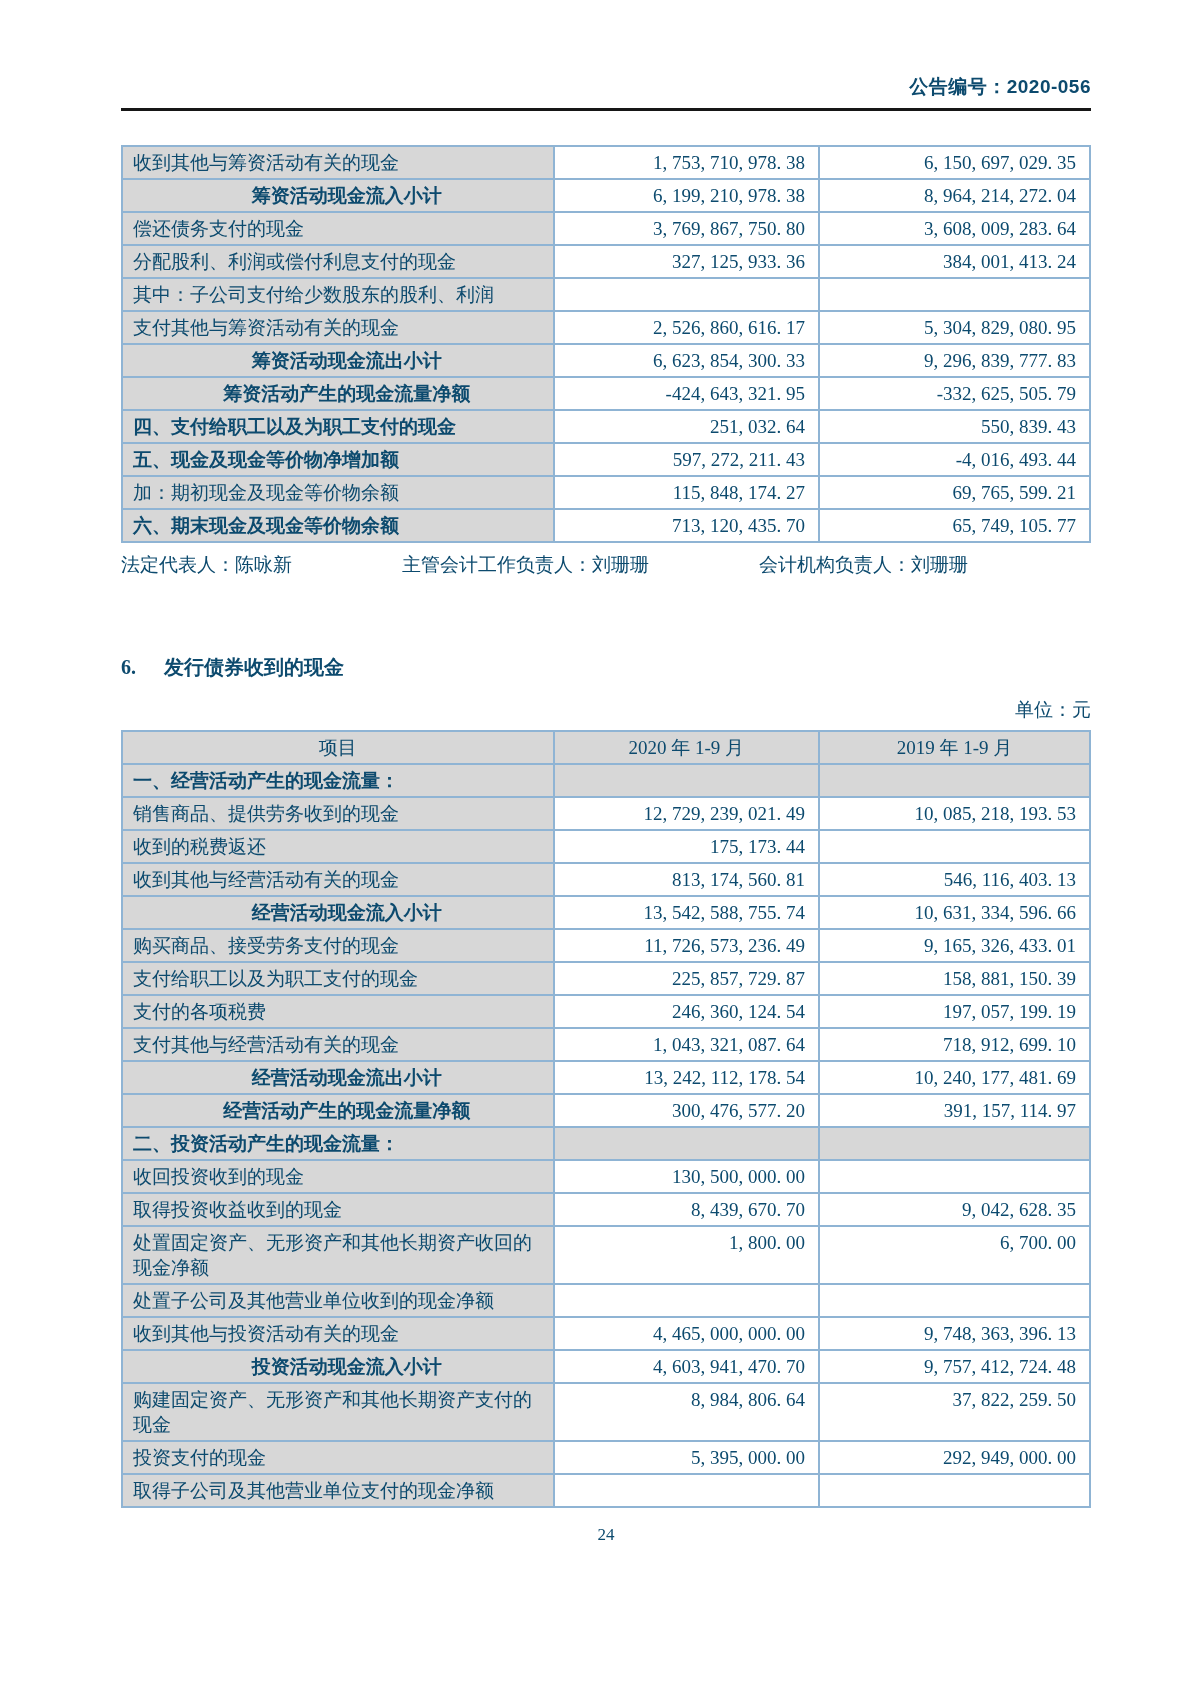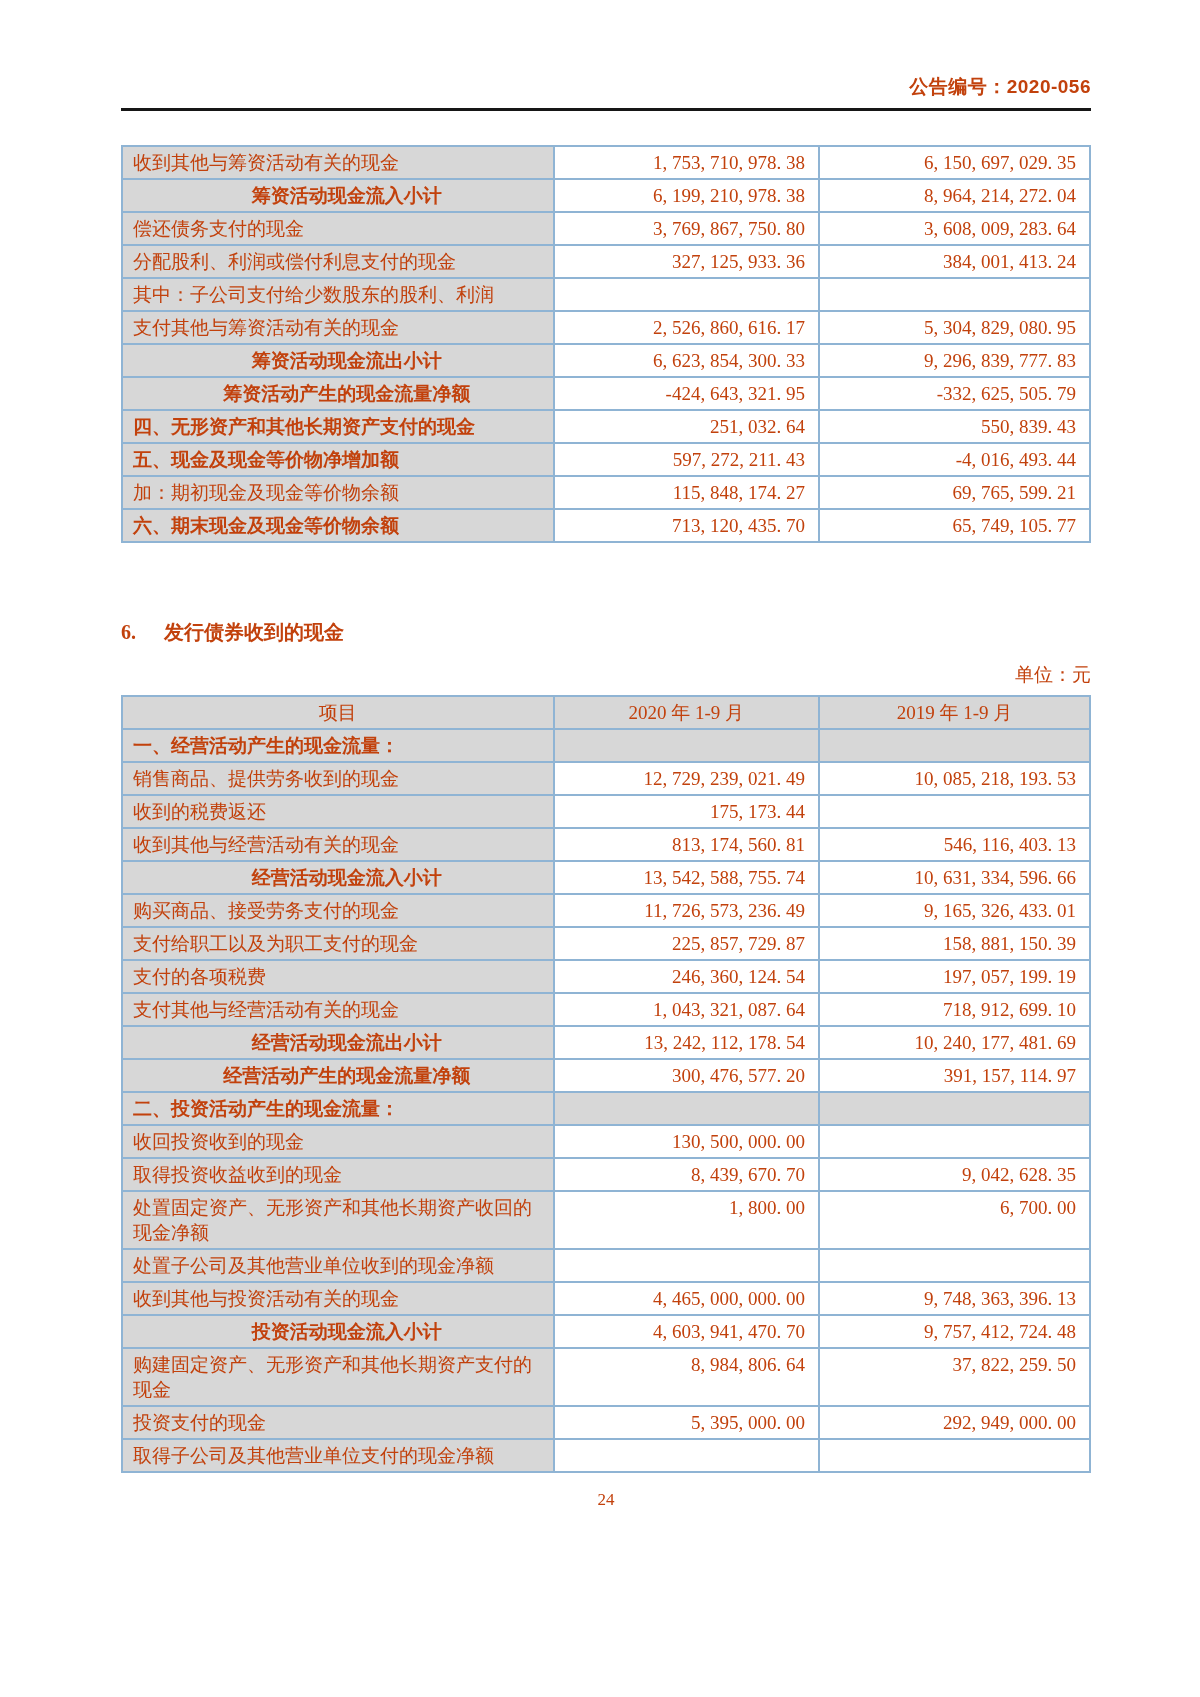--- a/index.html
+++ b/index.html
@@ -5,21 +5,21 @@
   html, body { margin: 0; padding: 0; background: #ffffff; }
   .page {
     position: relative;
     width: 1200px;
     height: 1697px;
     box-sizing: border-box;
     background: #ffffff;
     padding: 74px 109px 0 121px;
     overflow: hidden;
     font-family: "Liberation Serif", "DejaVu Serif", serif;
-    color: #c2410c;
+    color: #0c4a6e;
   }
   .doc-header {
     text-align: right;
     font-family: "Liberation Sans", "DejaVu Sans", sans-serif;
     font-weight: bold;
     font-size: 19px;
     line-height: 26px;
     letter-spacing: 0.5px;
     padding-bottom: 8px;
     border-bottom: 3px solid #161616;
@@ -132,21 +132,21 @@
         <td class="label">筹资活动现金流出小计</td>
         <td class="num">6, 623, 854, 300. 33</td>
         <td class="num">9, 296, 839, 777. 83</td>
       </tr>
       <tr class="subtotal">
         <td class="label">筹资活动产生的现金流量净额</td>
         <td class="num">-424, 643, 321. 95</td>
         <td class="num">-332, 625, 505. 79</td>
       </tr>
       <tr class="boldleft">
-        <td class="label">四、无形资产和其他长期资产支付的现金</td>
+        <td class="label">四、支付给职工以及为职工支付的现金</td>
         <td class="num">251, 032. 64</td>
         <td class="num">550, 839. 43</td>
       </tr>
       <tr class="boldleft">
         <td class="label">五、现金及现金等价物净增加额</td>
         <td class="num">597, 272, 211. 43</td>
         <td class="num">-4, 016, 493. 44</td>
       </tr>
       <tr class="item">
         <td class="label">加：期初现金及现金等价物余额</td>
@@ -154,20 +154,25 @@
         <td class="num">69, 765, 599. 21</td>
       </tr>
       <tr class="boldleft">
         <td class="label">六、期末现金及现金等价物余额</td>
         <td class="num">713, 120, 435. 70</td>
         <td class="num">65, 749, 105. 77</td>
       </tr>
     </tbody>
   </table>
 
+  <div class="signatures">
+    <span class="sig-1">法定代表人：陈咏新</span>
+    <span class="sig-2">主管会计工作负责人：刘珊珊</span>
+    <span class="sig-3">会计机构负责人：刘珊珊</span>
+  </div>
 
   <div class="section-title">
     <span class="sec-num">6.</span><span>发行债券收到的现金</span>
   </div>
 
   <div class="unit-note">单位：元</div>
 
   <table class="fin-table t2">
     <colgroup>
         <col class="c1">

